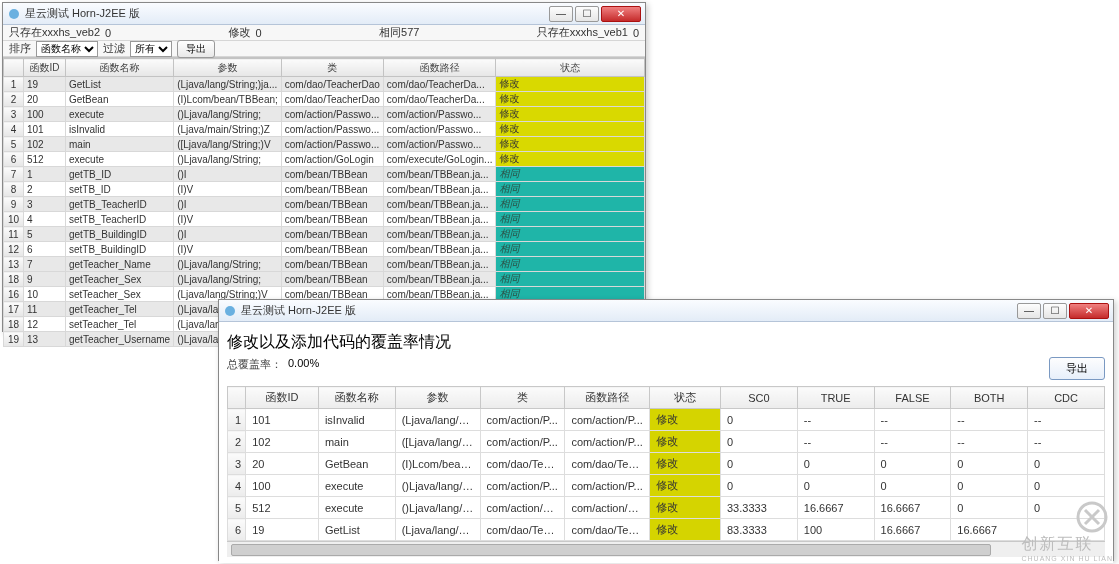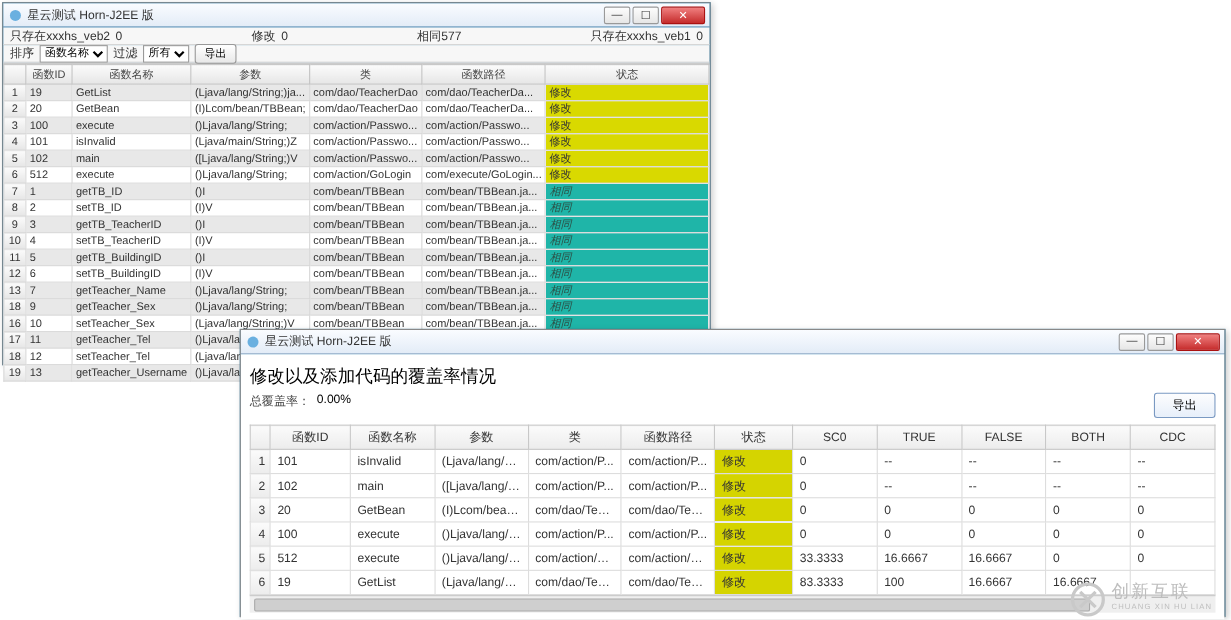--- a/index.html
+++ b/index.html
@@ -32,21 +32,21 @@
 .line2 .val{margin-left:6px;}
 .export-btn{margin-left:auto;border:1px solid #7a99c2;background:linear-gradient(#fdfdfe,#e7effa);border-radius:3px;padding:3px 16px;cursor:pointer;}
 .tbl2 table{border-collapse:collapse;width:100%;table-layout:fixed;}
 .tbl2 th{background:linear-gradient(#fbfbfb,#ececec);border:1px solid #c8c8c8;height:22px;font-weight:normal;color:#333;font-size:11px;}
 .tbl2 td{border:1px solid #ddd;height:22px;padding:0 6px;font-size:11px;color:#333;white-space:nowrap;overflow:hidden;text-overflow:ellipsis;}
 .tbl2 .rownum{background:linear-gradient(#fbfbfb,#ececec);text-align:right;width:18px;padding-right:4px;}
 .tbl2 .mod{background:#d5d400;}
 .scrollbar-h{height:16px;background:#efefef;border-top:1px solid #c8c8c8;position:relative;}
 .scrollbar-h .thumb{position:absolute;top:2px;height:12px;background:#cfcfcf;border:1px solid #aaa;border-radius:2px;}
 
-.watermark{position:absolute;right:17px;bottom:2px;display:flex;align-items:flex-start;color:#bdbdbd;font-size:11px;}
+.watermark{position:absolute;right:6px;bottom:2px;display:flex;align-items:flex-end;color:#bdbdbd;font-size:11px;flex-direction:column;}
 .watermark svg{margin-right:4px;}
 </style>
 </head>
 <body>
 
 <div class="window" style="left:2px;top:2px;width:644px;height:330px;">
   <div class="title-bar">
     <span class="ticon">
         <svg width="14" height="14">
           <circle cx="7" cy="7" r="5" fill="#6ab0e0"></circle>

